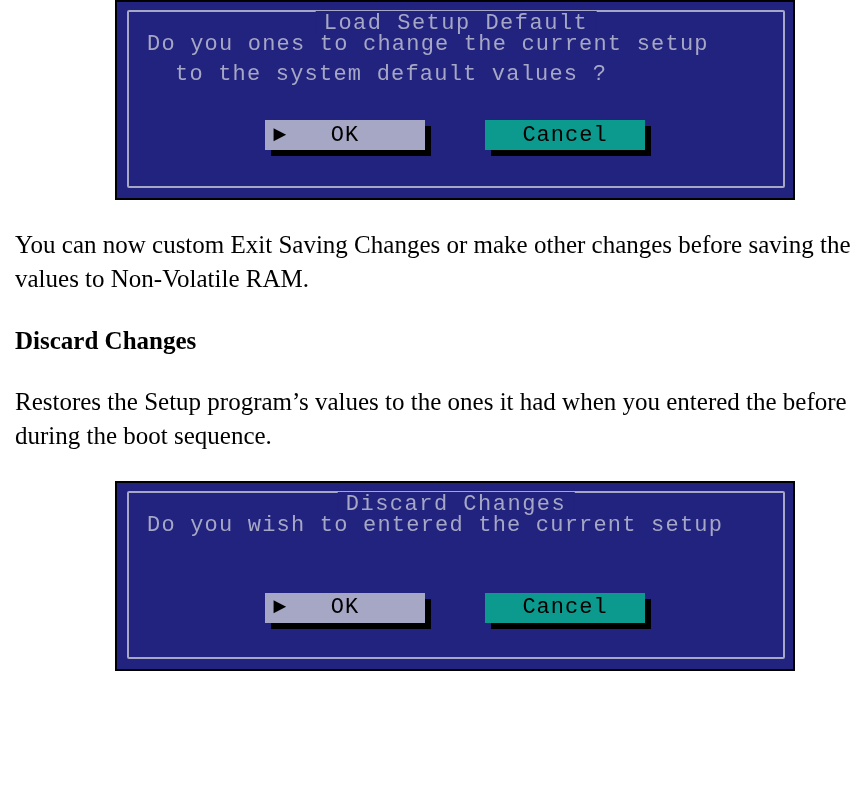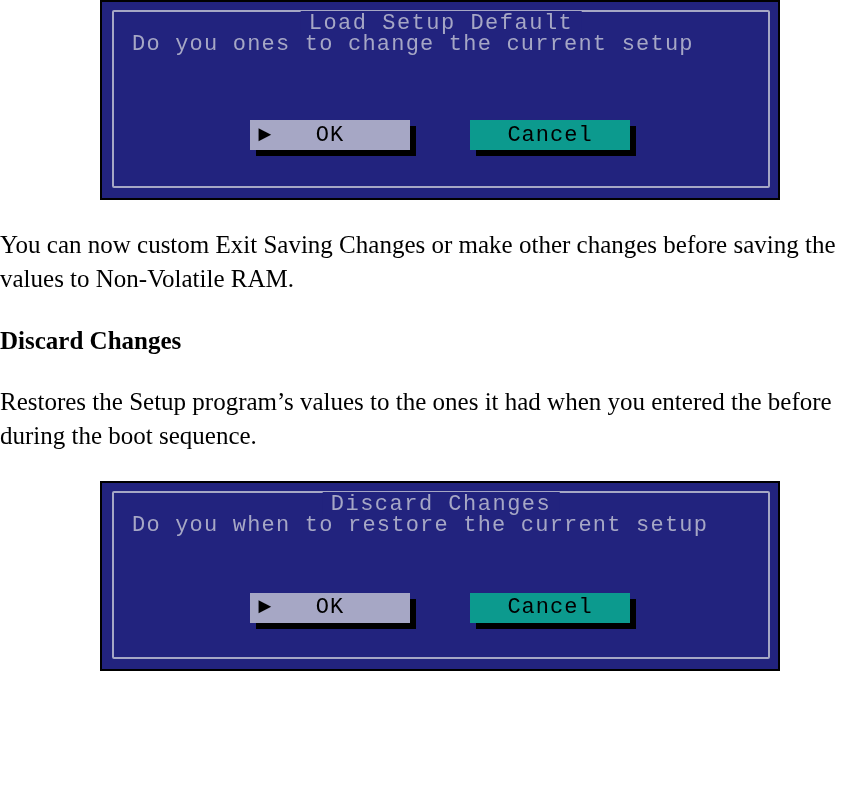--- a/index.html
+++ b/index.html
@@ -7,20 +7,21 @@
     padding: 0;
     background: #ffffff;
     font-family: "Times New Roman", Times, serif;
     font-size: 25px;
     color: #000;
     width: 858px;
   }
   .page {
     width: 858px;
     box-sizing: border-box;
+    padding-left: 15px;
   }
   .bios-box {
     background: #22237e;
     border: 2px solid #000;
     box-sizing: border-box;
     position: relative;
     margin-top: 0;
   }
   .bios-inner {
     position: relative;
@@ -113,20 +114,21 @@
 
 <div class="page">
 
   <div class="bios-box" style="width:680px; height:200px; margin-left:100px;">
     <div class="bios-inner">
       <div class="bios-frame" style="left:10px; top:8px; right:8px; bottom:10px;">
         <div class="bios-title">Load Setup Default</div>
       </div>
       <div style="position:absolute; left:30px; right:20px; top:28px;">
         <div class="bios-text">Do you ones to change the current setup</div>
+        <div class="bios-text" style="padding-left:28px;">to the system default values ?</div>
       </div>
       <div class="btn-row" style="position:absolute; left:0; right:0; top:118px;">
         <div class="btn-wrap">
           <div class="btn-shadow"></div>
           <div class="btn btn-ok">
             <span class="arrow">►</span>
             <span>OK</span>
           </div>
         </div>
         <div class="btn-wrap">
@@ -152,21 +154,21 @@
   </div>
 
   <div class="spacer"></div>
 
   <div class="bios-box" style="width:680px; height:190px; margin-left:100px;">
     <div class="bios-inner">
       <div class="bios-frame" style="left:10px; top:8px; right:8px; bottom:10px;">
         <div class="bios-title">Discard Changes</div>
       </div>
       <div style="position:absolute; left:30px; right:20px; top:28px;">
-        <div class="bios-text">Do you when to restore the current setup</div>
+        <div class="bios-text">Do you wish to entered the current setup</div>
       </div>
       <div class="btn-row" style="position:absolute; left:0; right:0; top:110px;">
         <div class="btn-wrap">
           <div class="btn-shadow"></div>
           <div class="btn btn-ok">
             <span class="arrow">►</span>
             <span>OK</span>
           </div>
         </div>
         <div class="btn-wrap">

